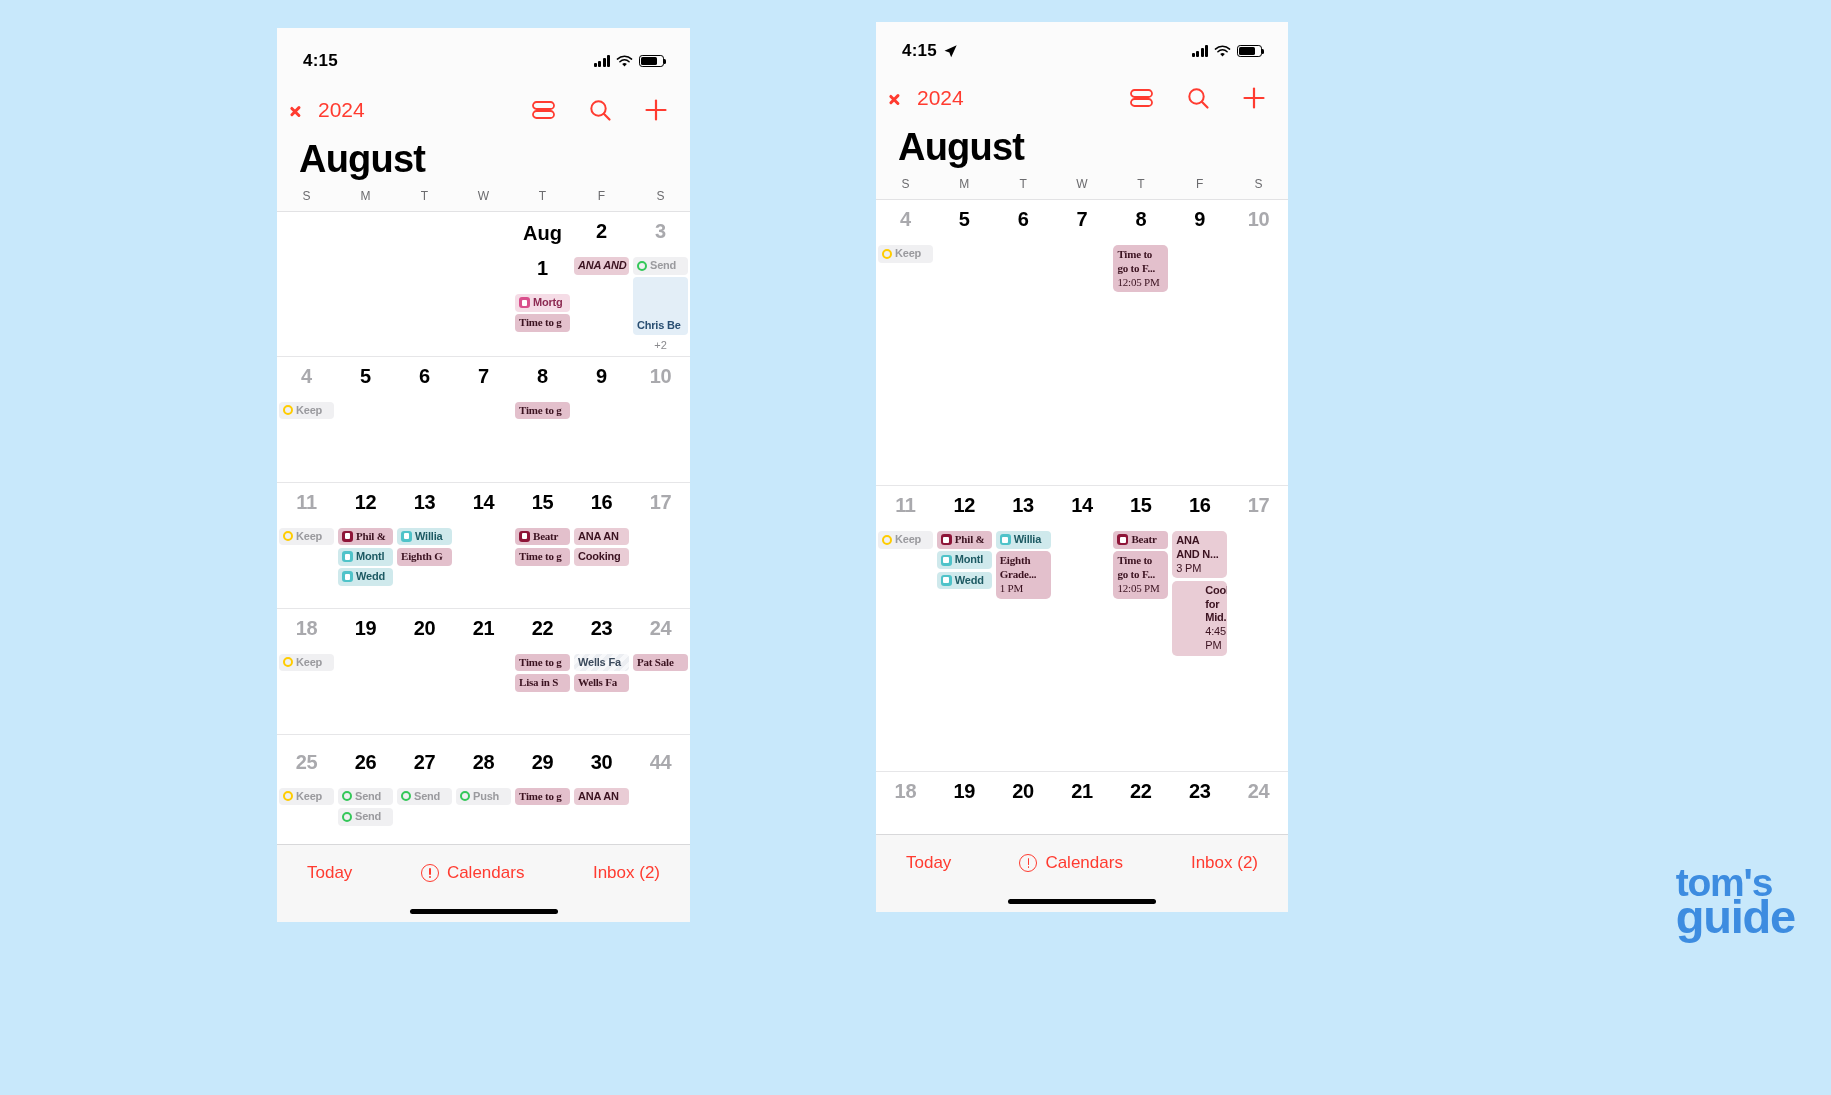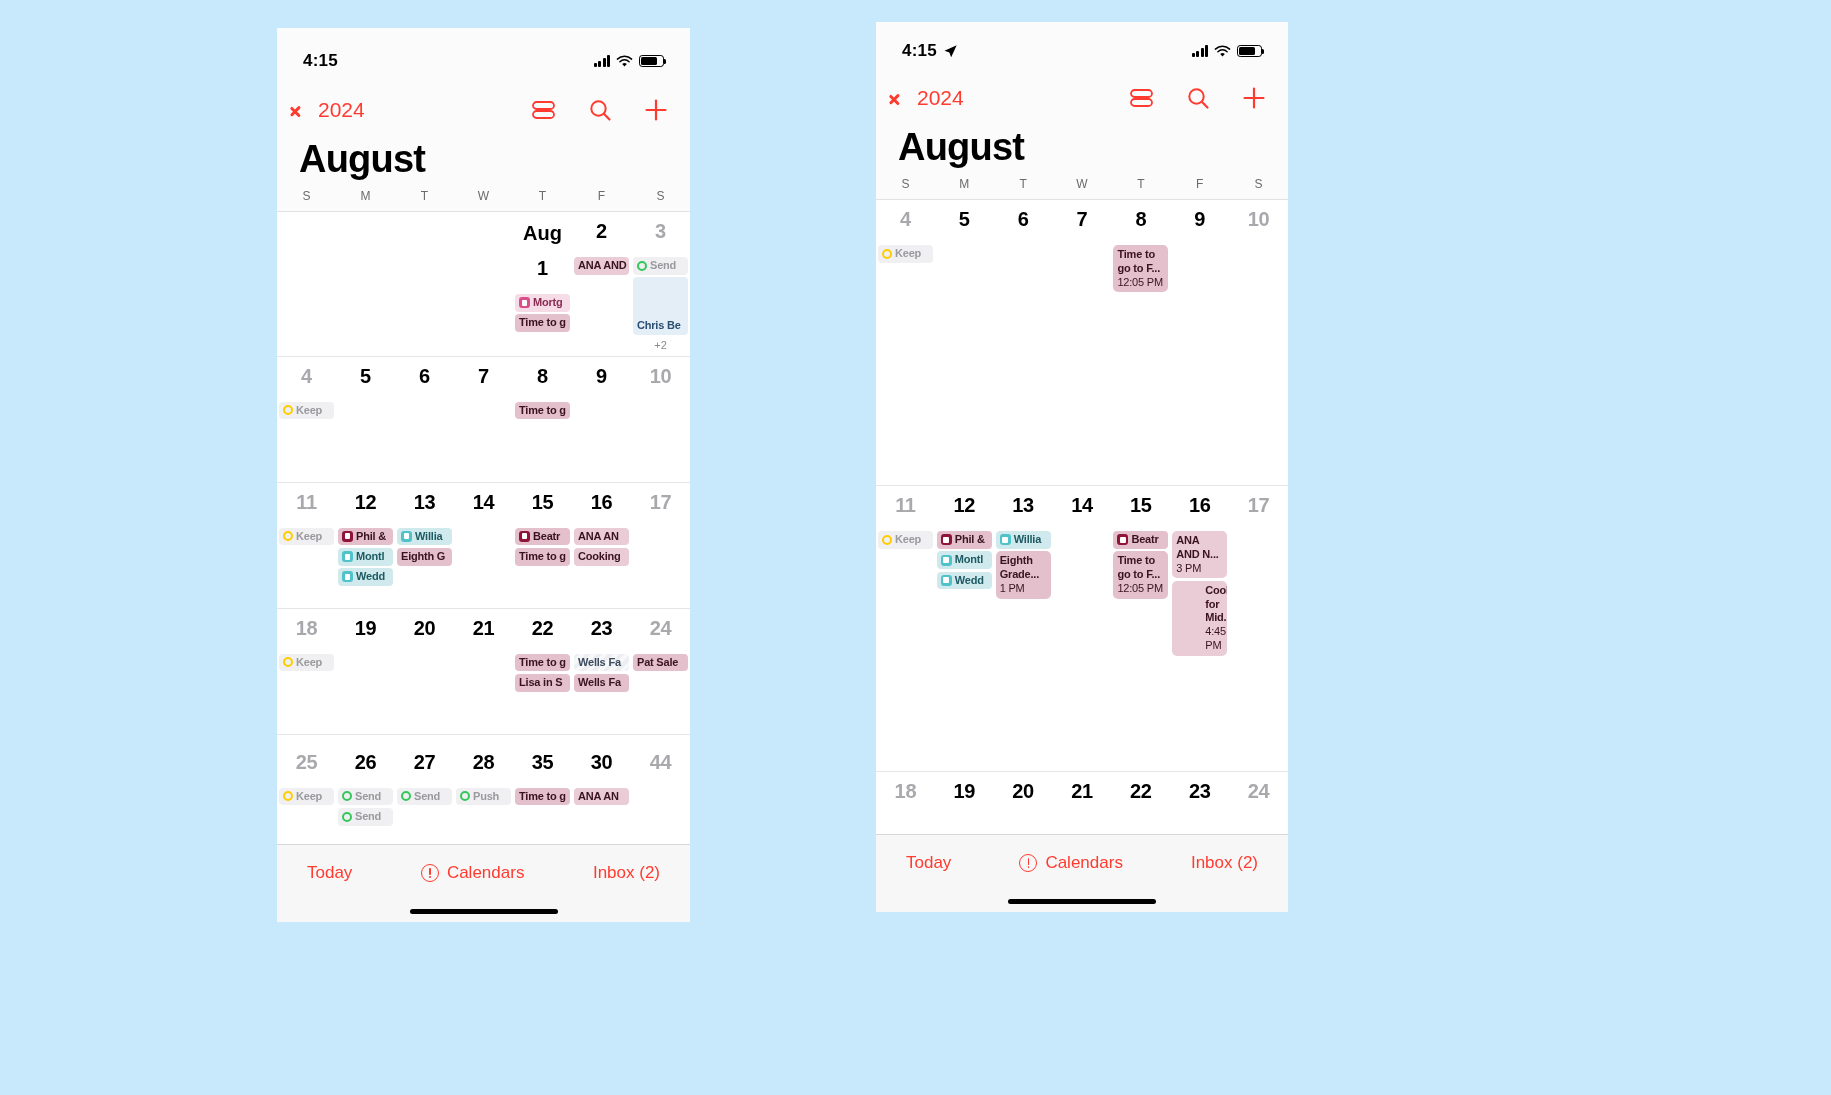--- a/index.html
+++ b/index.html
@@ -132,21 +132,21 @@
   .chip .sqdot {
     flex: 0 0 auto; width: 11px; height: 11px; border-radius: 3px;
     position: relative;
   }
   .chip .sqdot::after{
     content:""; position:absolute; inset: 2.6px; background: #fff; border-radius: 1px;
   }
 
   
   .c-pink      { background: #e9ccd5; color: #3b1220; }
-  .c-pinkdeep  { background: #e3c0cc; color: #3b1220; }
+  .c-pinkdeep  { background: #e3c0cc; color: #3b1220; font-family: Liberation Serif, serif; }
   .c-rose      { background: #f5dce6; color: #8d2a52; }
   .c-teal      { background: #cfe9ec; color: #1d5a63; }
   .c-blue      { background: #e3eef7; color: #2a4f72; }
   .c-grey      { background: #f0f0f2; color: #9a9a9e; }
   .c-hatch     {
     background: repeating-linear-gradient(135deg, #eceef2 0 4px, #f7f8fa 4px 8px);
     color: #3b4a5c;
   }
   .overflow { font-size: 11px; color: #8a8a8e; text-align: center; font-weight: 500; padding-top:1px;}
 
@@ -284,21 +284,21 @@
                 </div>
                 <div class="chip c-pinkdeep">
                   <span style="min-width: 0px;"><span>Time to g</span></span>
                 </div>
               </div>
             </div>
             <div class="daycell">
               <div class="daynum">2</div>
               <div class="events">
                 <div class="chip c-pink">
-                  <span style="min-width: 0px;"><span>ANA AND</span></span>
+                  <span style="min-width: 0px; font-style: italic;"><span>ANA AND</span></span>
                 </div>
               </div>
             </div>
             <div class="daycell">
               <div class="daynum dim">3</div>
               <div class="events">
                 <div class="chip c-grey">
                   <span class="dot" style="color: rgb(52, 199, 89);"></span>
                   <span style="min-width: 0px;"><span>Send</span></span>
                 </div>
@@ -515,21 +515,21 @@
             <div class="daycell">
               <div class="daynum">28</div>
               <div class="events">
                 <div class="chip c-grey">
                   <span class="dot" style="color: rgb(52, 199, 89);"></span>
                   <span style="min-width: 0px;"><span>Push</span></span>
                 </div>
               </div>
             </div>
             <div class="daycell">
-              <div class="daynum">35</div>
+              <div class="daynum">29</div>
               <div class="events">
                 <div class="chip c-pinkdeep">
                   <span style="min-width: 0px;"><span>Time to g</span></span>
                 </div>
               </div>
             </div>
             <div class="daycell">
               <div class="daynum">30</div>
               <div class="events">
                 <div class="chip c-pink">
@@ -787,13 +787,17 @@
       </div>
       <div class="tb-item">
         <span>Inbox (2)</span>
       </div>
     </div>
     <div class="home-ind">
         <span></span>
       </div>
   </div>
 
+  <div class="tg-logo">
+    <div class="l1">tom's</div>
+    <div class="l2">guide</div>
+  </div>
 </div>
 
 </body></html>

